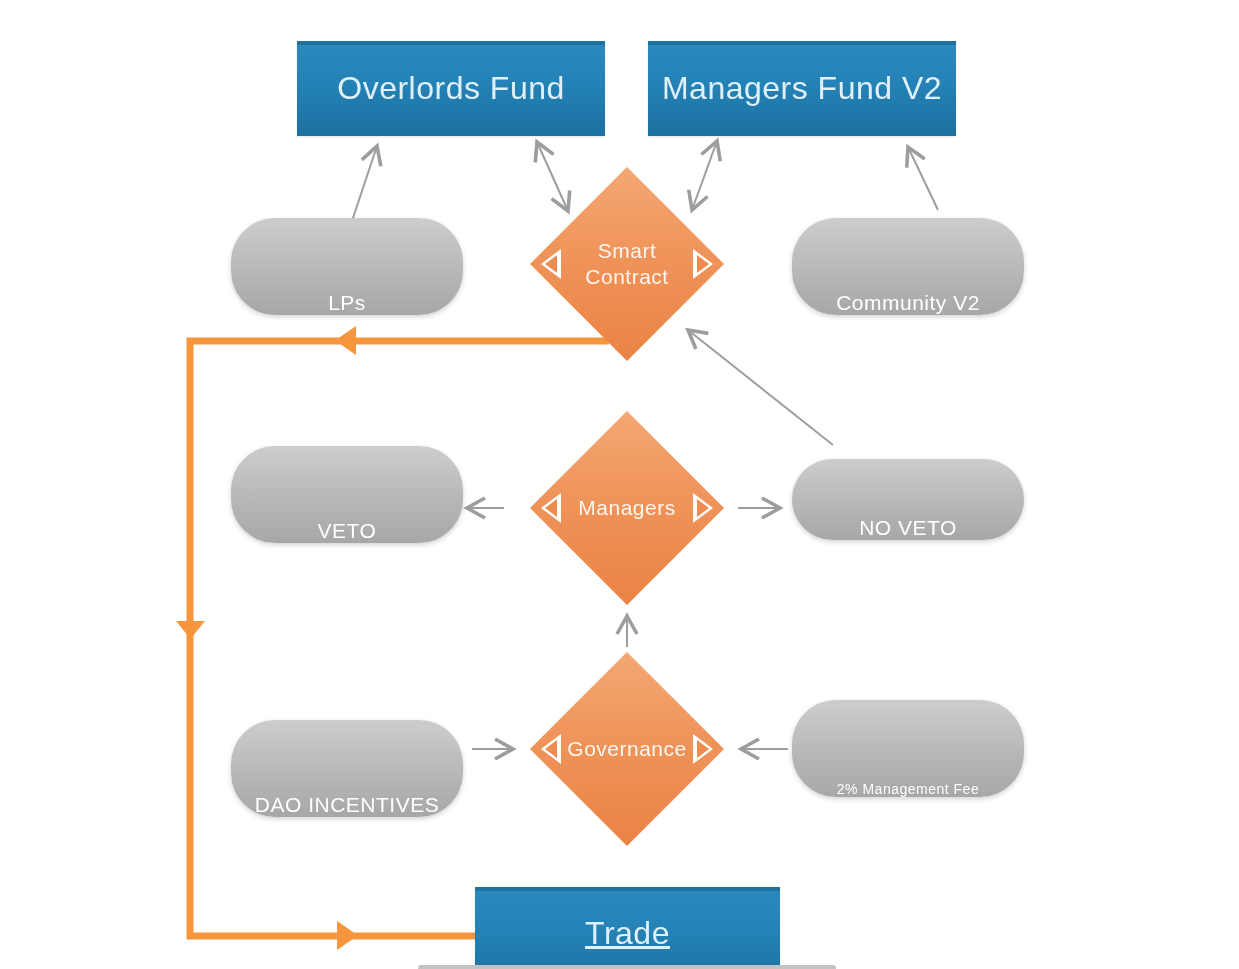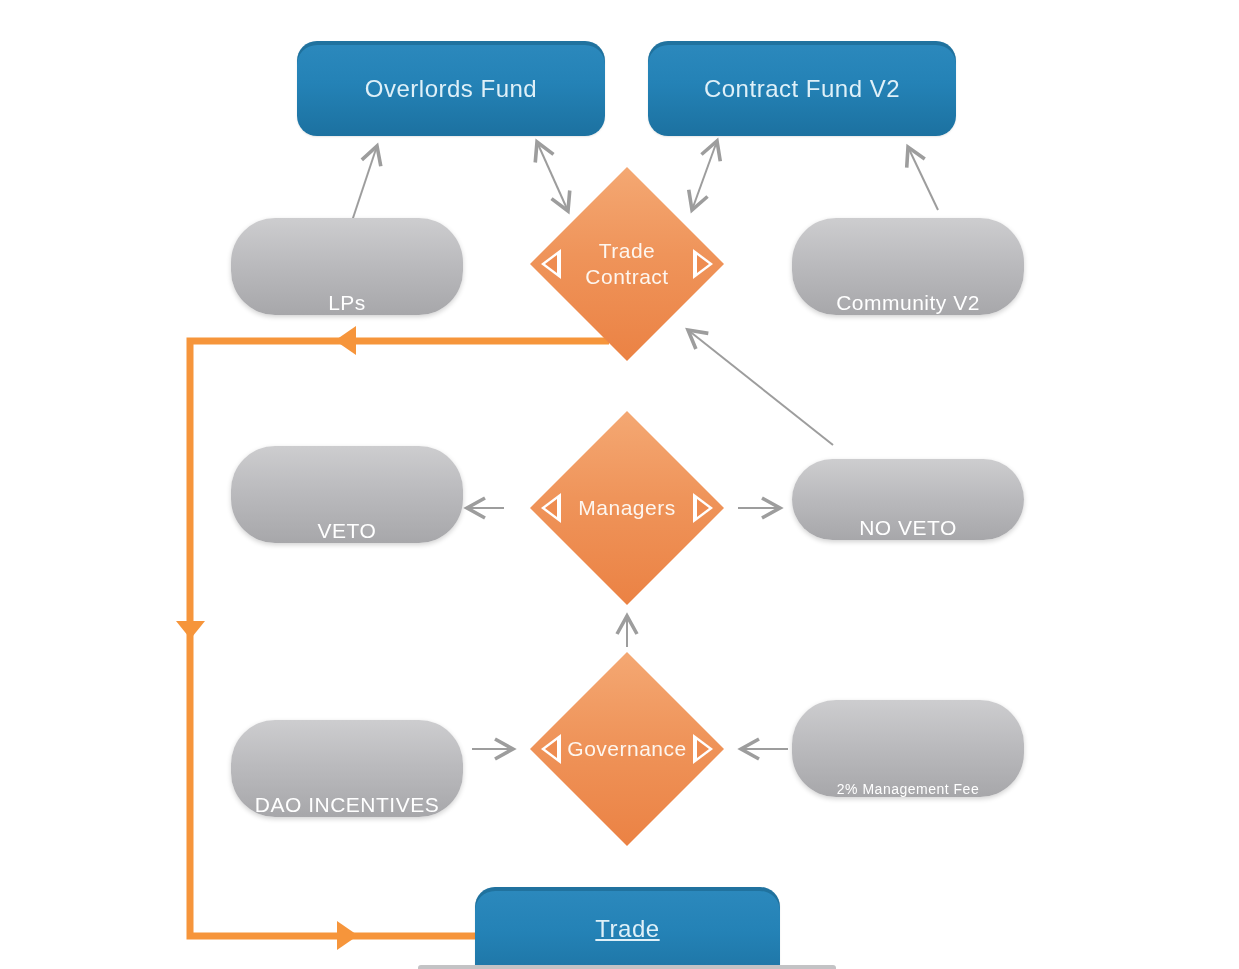--- a/index.html
+++ b/index.html
@@ -9,21 +9,21 @@
     font-family:"Liberation Sans", sans-serif;
   }
   #stage{position:absolute;inset:0;width:1239px;height:969px;}
   svg.wires{position:absolute;left:0;top:0;z-index:1;}
   .node{position:absolute;z-index:2;display:flex;align-items:center;justify-content:center;
         text-align:center;letter-spacing:.5px;}
   
   .proc{
     background:linear-gradient(180deg,#2C89BD 0%,#2482B6 45%,#1C71A0 100%);
     box-shadow:inset 0 4px 0 rgba(8,62,88,.30), 0 1px 2px rgba(0,0,0,.10);
-    color:#DFF0F8;font-size:24px;border-radius:20px;
+    color:#DFF0F8;font-size:32px;
   }
   
   .pill{
     background:linear-gradient(180deg,#CDCDCF 0%,#BBBBBE 45%,#A7A7AA 100%);
     border-radius:44px;color:#FFFFFF;font-size:21px;
     box-shadow:0 2px 5px rgba(0,0,0,.18);
     align-items:flex-end;
   }
   .pill.small-text{font-size:14px;}
   
@@ -82,21 +82,21 @@
       <line x1="472" y1="749" x2="513" y2="749" marker-end="url(#ghead)"></line>
       <line x1="788" y1="749" x2="741" y2="749" marker-end="url(#ghead)"></line>
     </g>
   </svg>
 
   <div class="node proc" style="left:297px;top:41px;width:308px;height:95px;">
     <span>Overlords Fund</span>
   </div>
 
   <div class="node proc" style="left:648px;top:41px;width:308px;height:95px;">
-    <span>Contract Fund V2</span>
+    <span>Managers Fund V2</span>
   </div>
 
   <div class="node proc" style="left:475px;top:887px;width:305px;height:100px;align-items:flex-start;">
     <span style="margin-top:28px;text-decoration:underline;">Trade</span>
   </div>
 
   <div class="node pill" style="left:231px;top:218px;width:232px;height:97px;">
     <span>LPs</span>
   </div>
 
@@ -119,21 +119,21 @@
   <div class="node pill small-text" style="left:792px;top:700px;width:232px;height:97px;">
     <span>2% Management Fee</span>
   </div>
 
   <div class="diamond" style="left:530px;top:167px;">
     <div class="bg"></div>
     <div class="acc l-out"></div>
     <div class="acc l-in"></div>
     <div class="acc r-out"></div>
     <div class="acc r-in"></div>
-    <div class="label">Trade Contract</div>
+    <div class="label">Smart Contract</div>
   </div>
 
   <div class="diamond" style="left:530px;top:411px;">
     <div class="bg"></div>
     <div class="acc l-out"></div>
     <div class="acc l-in"></div>
     <div class="acc r-out"></div>
     <div class="acc r-in"></div>
     <div class="label">Managers</div>
   </div>

